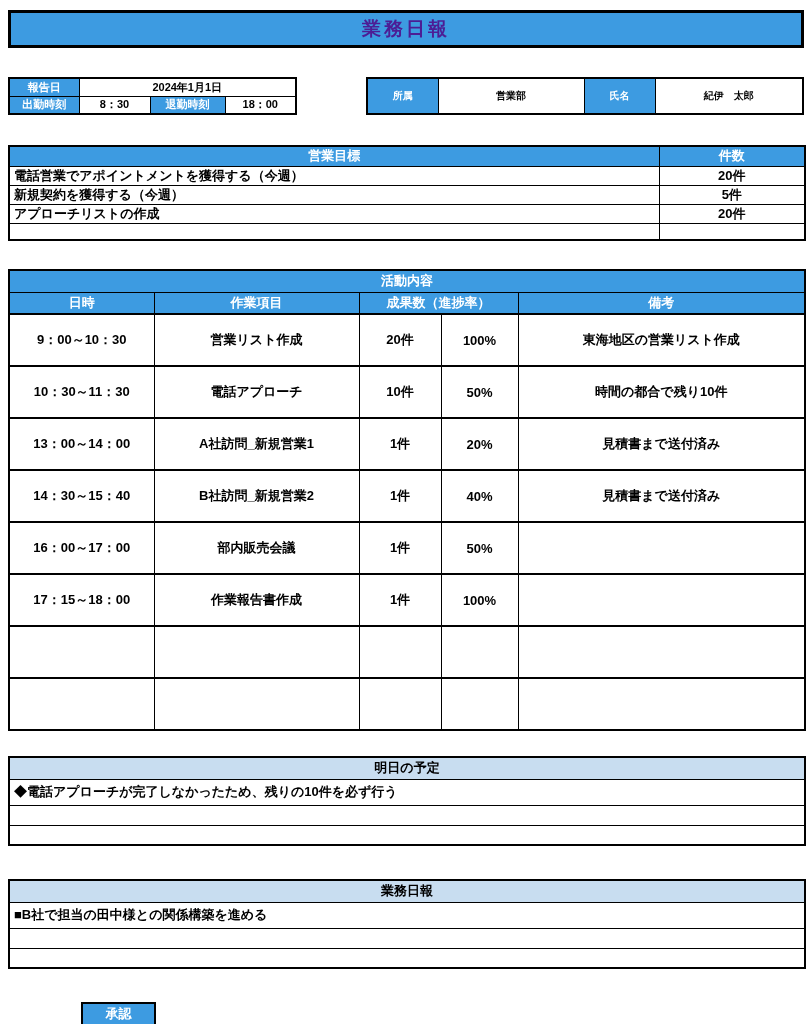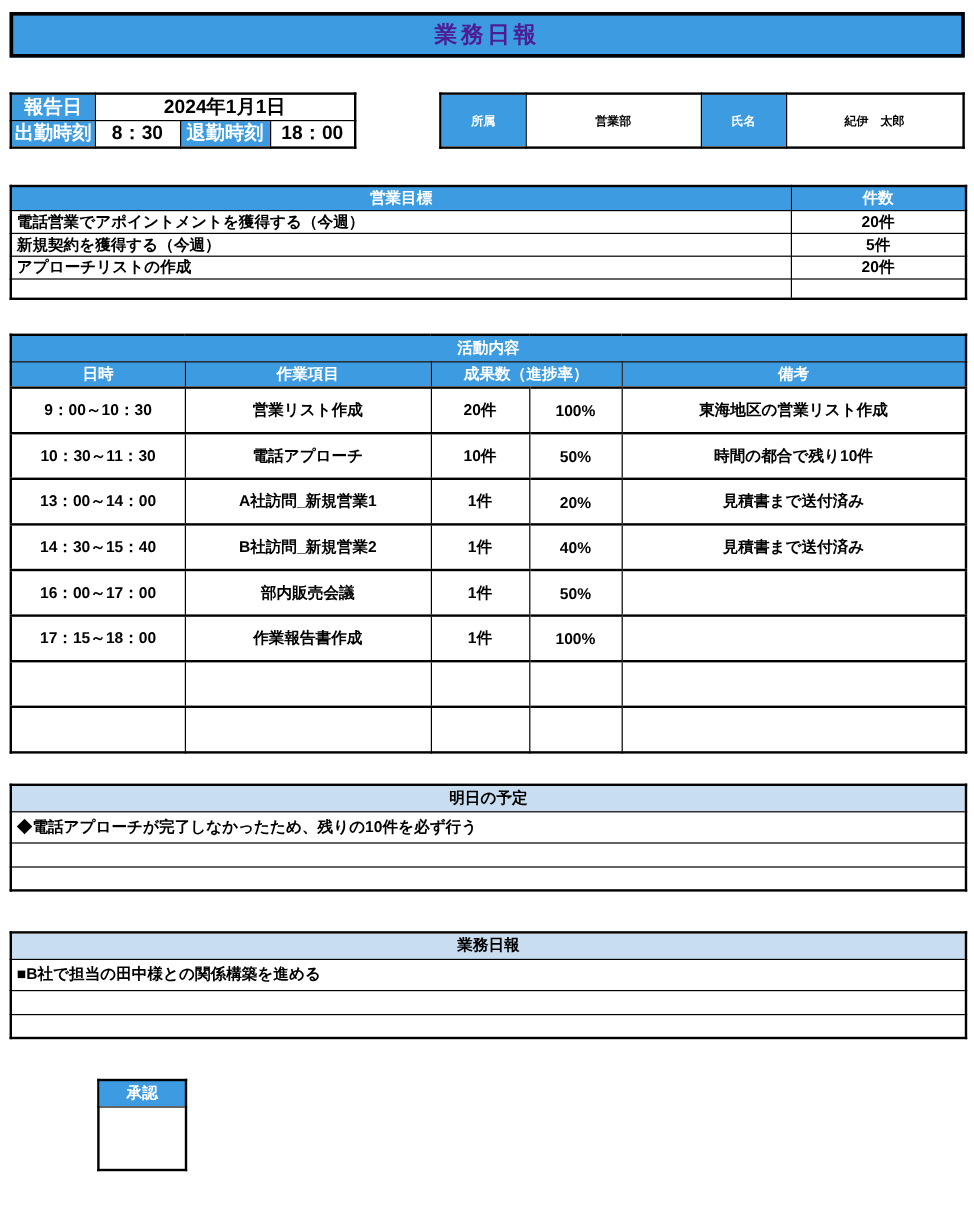--- a/index.html
+++ b/index.html
@@ -19,36 +19,36 @@
     height: 38px; border: 3px solid #000; background: #3D9BE1;
     color: #4c1d95; display: flex; align-items: center; justify-content: center;
     font-size: 19px; letter-spacing: 3px;
   }
 
   table { border-collapse: collapse; table-layout: fixed; border: 2px solid #000; }
   td { border: 1px solid #000; font-size: 13px; overflow: hidden; white-space: nowrap; vertical-align: middle; }
 
   .info-row { margin-top: 29px; display: flex; }
   .info-left { width: 287px; }
-  .info-left td { height: 18px; text-align: center; font-size: 16px; }
+  .info-left td { height: 18px; text-align: center; font-size: 11px; }
   .info-spacer { width: 73px; }
   .info-right { width: 436px; }
   .info-right td { height: 36px; text-align: center; font-size: 10px; }
 
   .goals { margin-top: 30px; width: 796px; }
   .goals td.hdr { height: 20px; font-size: 13px; }
   .goals td { height: 17px; }
   .goals td.goal-text { text-align: left; padding-left: 4px; }
   .goals td.goal-count { text-align: center; }
 
   .acts { margin-top: 28px; width: 796px; padding-left: 34px; }
   .acts td { text-align: center; }
   .acts td.sec { height: 22px; }
   .acts td.hdr { height: 22px; }
-  .acts tr.act-row td { height: 38px; border-top: 2px solid #000; margin-top: 44px; }
+  .acts tr.act-row td { height: 52px; border-top: 2px solid #000; margin-top: 44px; }
 
   .memo { width: 796px; }
   .memo.plan { margin-top: 25px; }
   .memo.goal2 { margin-top: 33px; }
   .memo td.hdr { height: 22px; margin-top: 14px; }
   .memo td.line { height: 20px; text-align: left; padding-left: 4px; }
   .memo td.line.first { height: 26px; }
 
   .bottom-row { margin-top: 33px; display: flex; }
   .comment-table { width: 649px; }

